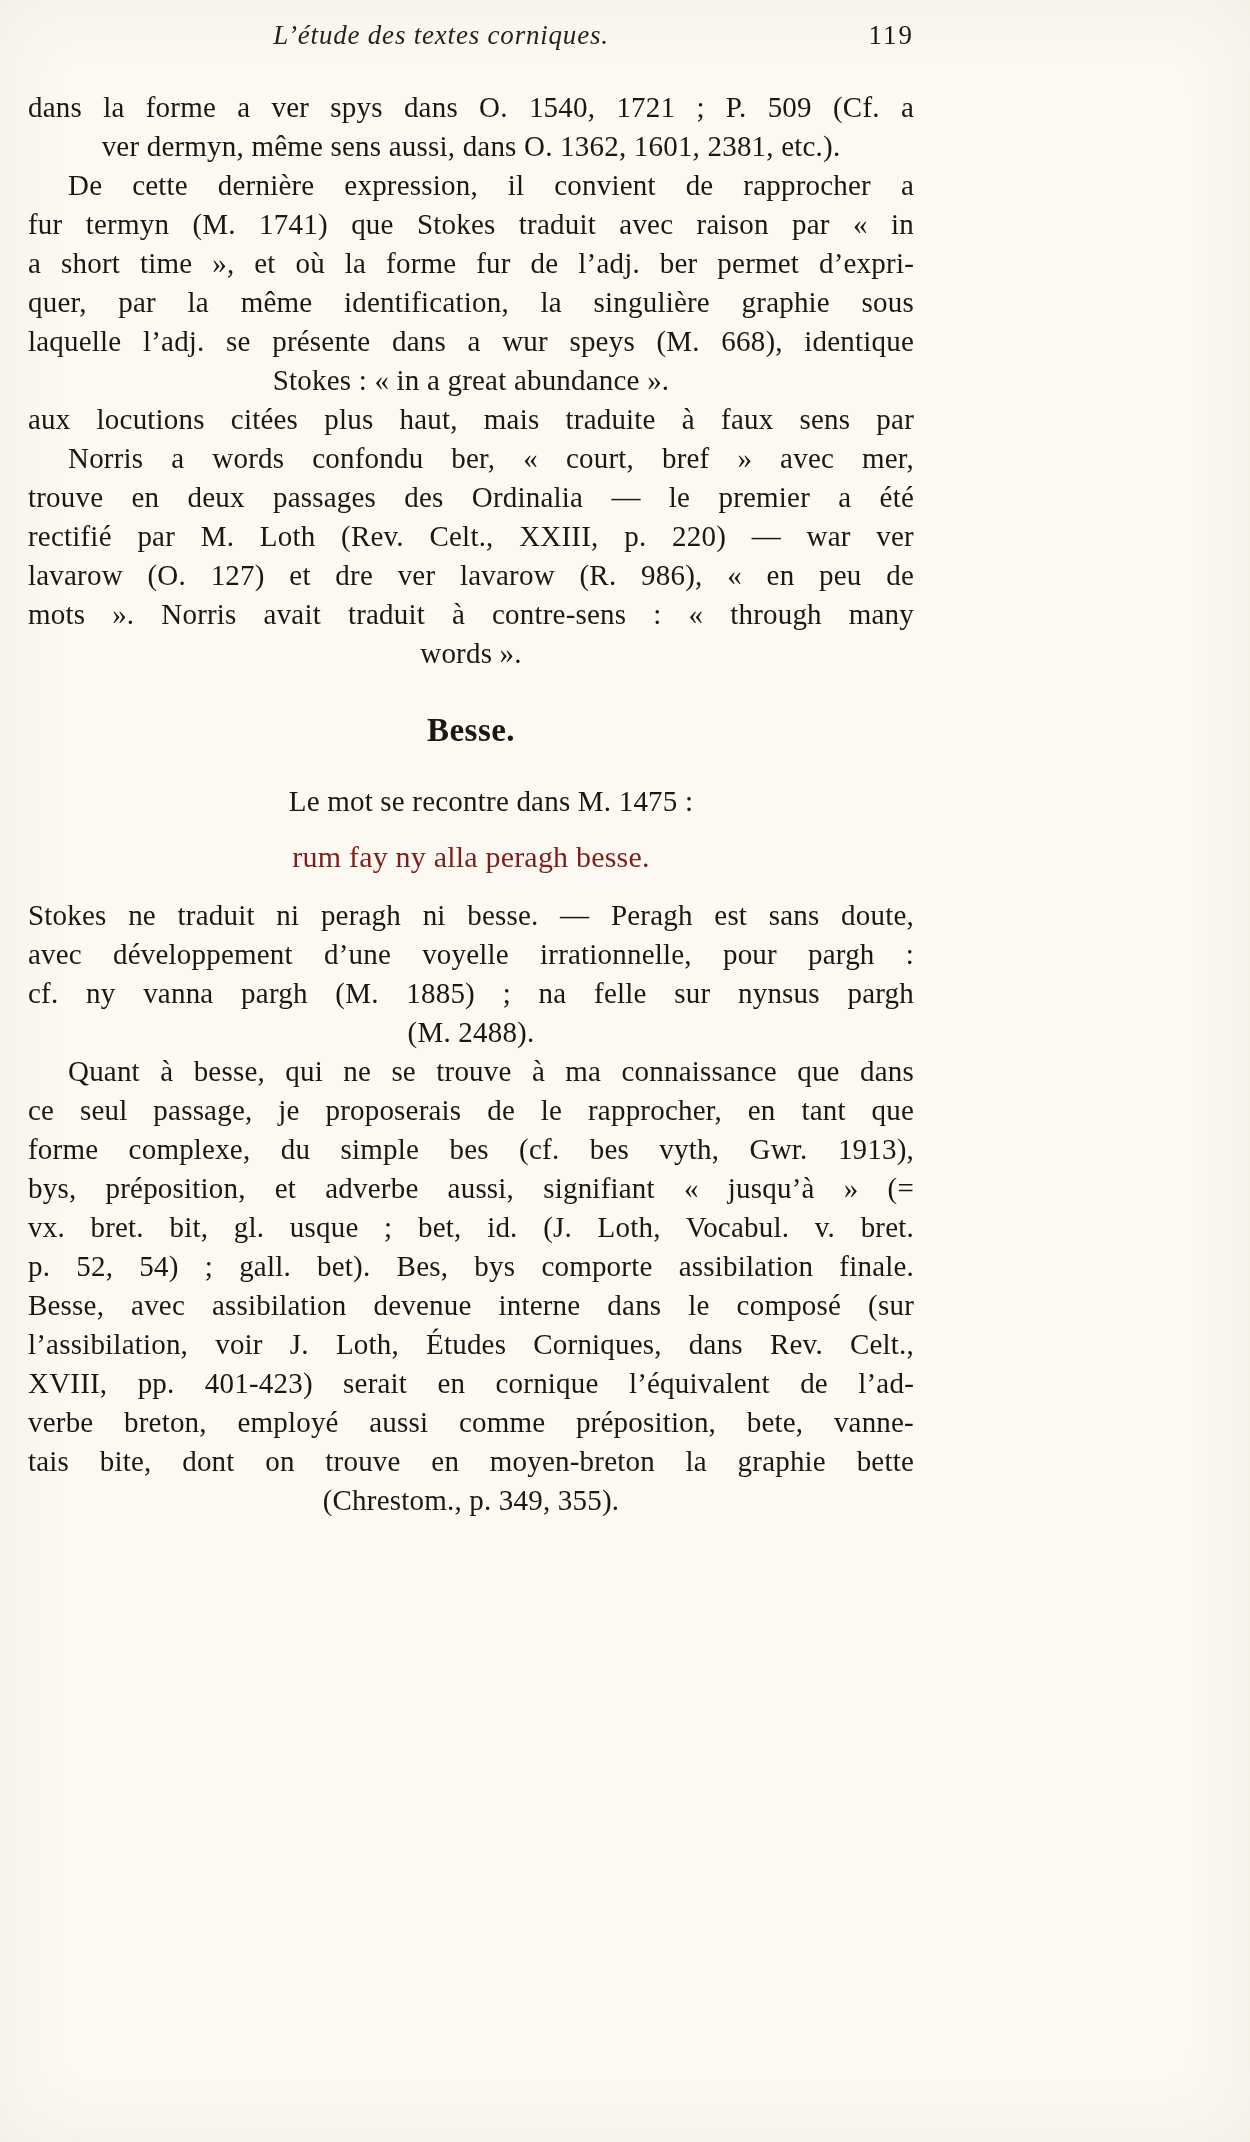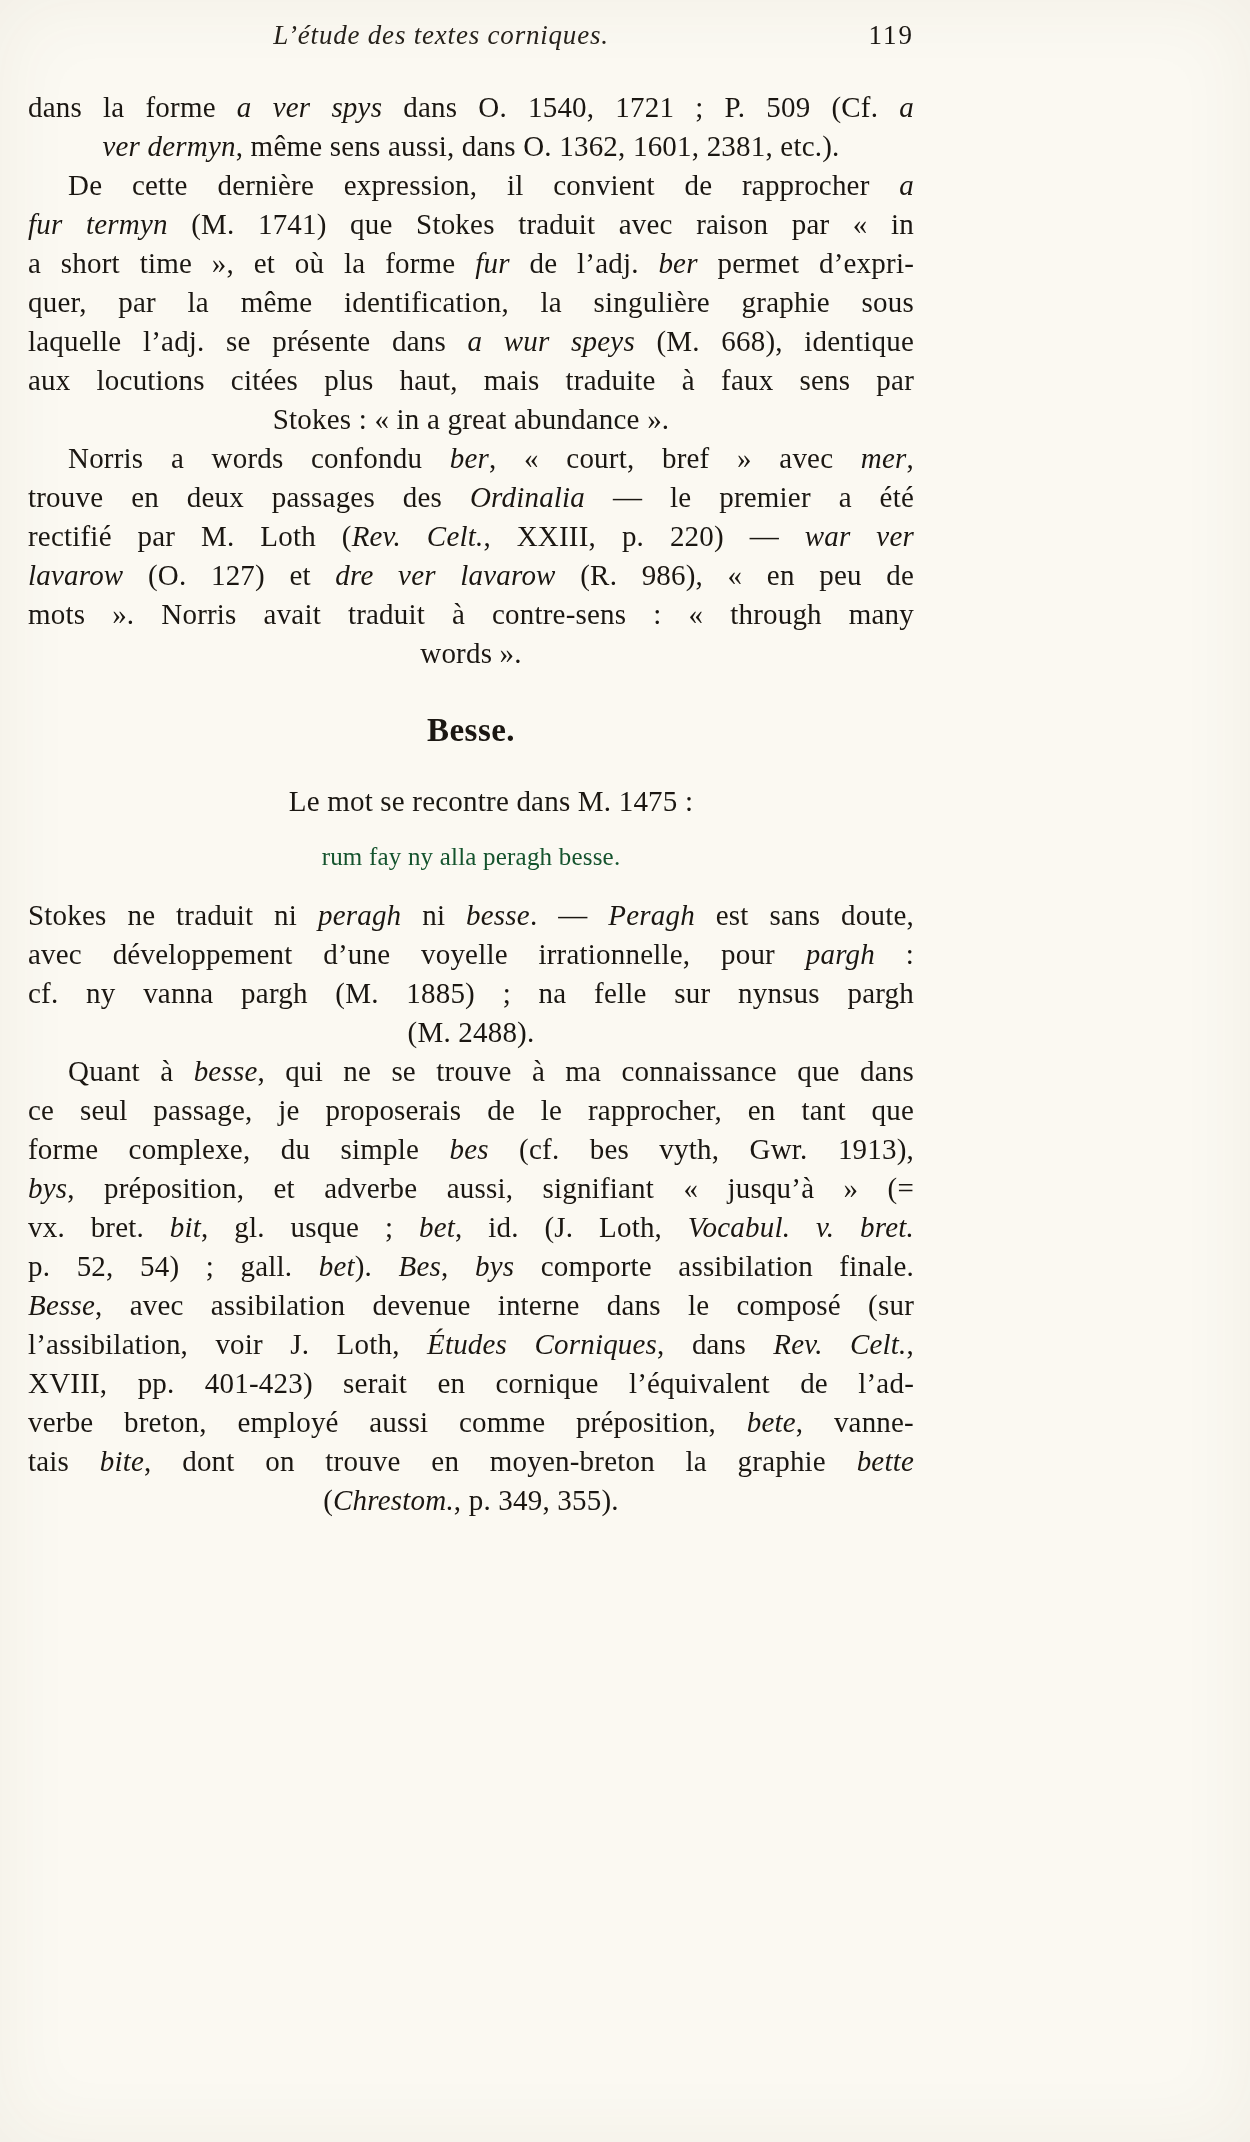--- a/index.html
+++ b/index.html
@@ -47,33 +47,33 @@
     left: 28px;
     width: 886px;
     font-size: 29px;
     line-height: 39px;
     letter-spacing: 0.2px;
   }
   .para { margin: 0; }
   .line { min-height: 39px; text-align: center; }
   .line.just { text-align: justify; text-align-last: justify; }
   .line.first { text-indent: 40px; }
-  .i { font-style: italic; }
+  .i { }
   .heading {
     text-align: center;
     font-weight: bold;
     font-size: 33px;
     margin: 38px 0 32px 0;
     letter-spacing: 0.5px;
   }
   .verse {
     text-align: center;
-    font-size: 25px;
+    font-size: 30px;
     margin: 16px 0 20px 0;
-    color: #14532d;
+    color: #7f1d1d;
   }
 </style>
 </head>
 <body>
 
 <div class="page">
   <div class="running-header">
     <span class="header-title">L’étude des textes corniques.</span>
     <span class="page-number">119</span>
   </div>
@@ -81,22 +81,22 @@
       <div class="para">
         <div class="line just"><span>dans la forme </span><span class="i">a ver spys</span><span> dans O. 1540, 1721 ; P. 509 (Cf. </span><span class="i">a</span></div>
         <div class="line"><span class="i">ver dermyn</span><span>, même sens aussi, dans O. 1362, 1601, 2381, etc.).</span></div>
       </div>
       <div class="para">
         <div class="line just first"><span>De cette dernière expression, il convient de rapprocher </span><span class="i">a</span></div>
         <div class="line just"><span class="i">fur termyn</span><span> (M. 1741) que Stokes traduit avec raison par « in</span></div>
         <div class="line just"><span>a short time », et où la forme </span><span class="i">fur</span><span> de l’adj. </span><span class="i">ber</span><span> permet d’expri-</span></div>
         <div class="line just"><span>quer, par la même identification, la singulière graphie sous</span></div>
         <div class="line just"><span>laquelle l’adj. se présente dans </span><span class="i">a wur speys</span><span> (M. 668), identique</span></div>
+        <div class="line"><span>Stokes : « in a great abundance ».</span></div>
         <div class="line just"><span>aux locutions citées plus haut, mais traduite à faux sens par</span></div>
-        <div class="line"><span>Stokes : « in a great abundance ».</span></div>
       </div>
       <div class="para">
         <div class="line just first"><span>Norris a words confondu </span><span class="i">ber</span><span>, « court, bref » avec </span><span class="i">mer</span><span>,</span></div>
         <div class="line just"><span>trouve en deux passages des </span><span class="i">Ordinalia</span><span> — le premier a été</span></div>
         <div class="line just"><span>rectifié par M. Loth (</span><span class="i">Rev. Celt.</span><span>, XXIII, p. 220) — </span><span class="i">war ver</span></div>
         <div class="line just"><span class="i">lavarow</span><span> (O. 127) et </span><span class="i">dre ver lavarow</span><span> (R. 986), « en peu de</span></div>
         <div class="line just"><span>mots ». Norris avait traduit à contre-sens : « through many</span></div>
         <div class="line"><span>words ».</span></div>
       </div>
       <div class="heading">Besse.</div>

